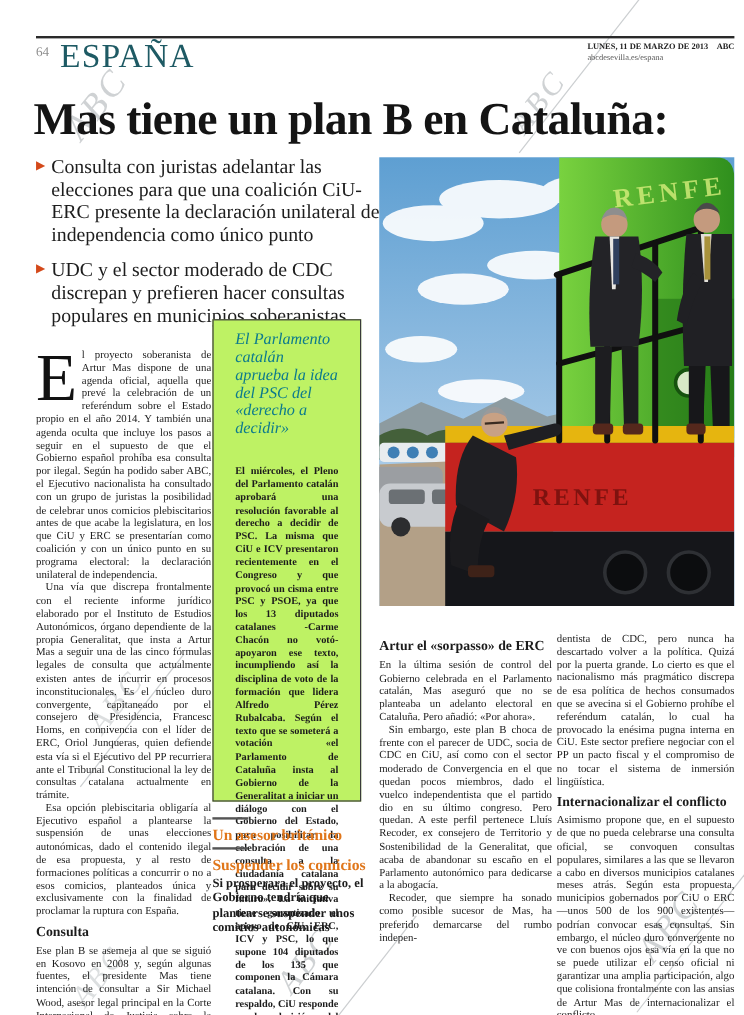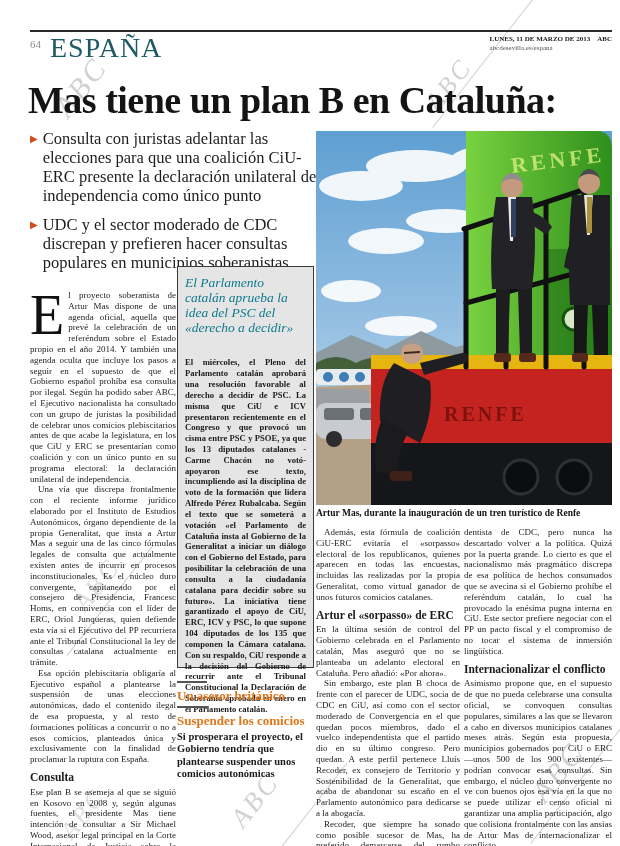--- a/index.html
+++ b/index.html
@@ -28,22 +28,22 @@
   .byline .author{font-size:8.5px;font-weight:bold;letter-spacing:.3px;}
   .byline .place{font-size:8px;color:#333;}
   .bodycol{font-size:9px;line-height:1.2;text-align:justify;}
   .col1{position:absolute;left:30px;top:290px;width:146px;}
   .bodycol p{margin:0;}
   .bodycol p.ind{text-indent:8px;}
   .dropcap{float:left;font-size:56px;line-height:44px;padding:3px 4px 0 0;color:#111;}
   .subhead{font-weight:bold;font-size:11.5px;margin:6px 0 2px;text-align:left;}
 
   
-  .col2box{position:absolute;left:177px;top:266px;width:137px;height:402px;box-sizing:border-box;
-           border:1px solid #3a3a3a;padding:9px 7px;background:#e5e5e5;}
+  .col2box{position:absolute;left:177px;top:266px;width:124px;height:402px;box-sizing:border-box;
+           border:1px solid #3a3a3a;padding:9px 18px;background:#bef264;}
   .boxtitle{color:#0c7a8d;font-style:italic;font-size:13.5px;line-height:1.1;margin-bottom:8px;}
   .boxbody{font-weight:bold;font-size:8.6px;line-height:1.26;text-align:justify;margin-top:22px;}
 
   
   .hl{position:absolute;left:177px;top:681px;width:141px;}
   .hlrule{width:30px;border-top:2px solid #555;margin-bottom:5px;}
   .kicker{color:#e0761a;font-weight:bold;font-size:13px;margin-bottom:2px;}
   .hltext{font-weight:bold;font-size:10.5px;line-height:1.18;margin-bottom:13px;}
 
   
@@ -215,24 +215,22 @@
         <circle cx="96" cy="222" r="11" fill="#c8a184"></circle>
         <path d="M85,217 q5,-9 11,-9 q7,0 11,9 q-6,-4 -11,-4 q-6,0 -11,4" fill="#9a9a9a"></path>
         <line x1="88" y1="222" x2="104" y2="221" stroke="#3a2c22" stroke-width="2"></line>
         <path d="M78,232 q-16,20 -14,58 l40,22 q14,-30 10,-62 Z" fill="#1f1f23"></path>
         <path d="M104,232 L146,222 q6,-1 6,5 q0,5 -6,6 L108,244 Z" fill="#1f1f23"></path>
         <path d="M66,288 q-10,24 -6,52 l22,8 q0,-30 10,-46 Z" fill="#1b1b1e"></path>
         <rect x="74" y="340" width="22" height="10" rx="3" fill="#3e2218"></rect>
       </g>
     </svg>
   </div>
-  <div class="caption">Artur Mas, durante la inauguración de un tren turístico de Renfe</div>
 
   <div class="col3 bodycol">
-    <p class="ind">Además, esta fórmula de coalición CiU-ERC evitaría el «sorpasso» electoral de los republicanos, quienes aparecen en todas las encuestas, incluidas las realizadas por la propia Generalitat, como virtual ganador de unos futuros comicios catalanes.</p>
     <div class="subhead">Artur el «sorpasso» de ERC</div>
     <p>En la última sesión de control del Gobierno celebrada en el Parlamento catalán, Mas aseguró que no se planteaba un adelanto electoral en Cataluña. Pero añadió: «Por ahora».</p>
     <p class="ind">Sin embargo, este plan B choca de frente con el parecer de UDC, socia de CDC en CiU, así como con el sector moderado de Convergencia en el que quedan pocos miembros, dado el vuelco independentista que el partido dio en su último congreso. Pero quedan. A este perfil pertenece Lluís Recoder, ex consejero de Territorio y Sostenibilidad de la Generalitat, que acaba de abandonar su escaño en el Parlamento autonómico para dedicarse a la abogacía.</p>
     <p class="ind">Recoder, que siempre ha sonado como posible sucesor de Mas, ha preferido demarcarse del rumbo indepen-</p>
   </div>
 
   <div class="col4 bodycol">
     <p>dentista de CDC, pero nunca ha descartado volver a la política. Quizá por la puerta grande. Lo cierto es que el nacionalismo más pragmático discrepa de esa política de hechos consumados que se avecina si el Gobierno prohíbe el referéndum catalán, lo cual ha provocado la enésima pugna interna en CiU. Este sector prefiere negociar con el PP un pacto fiscal y el compromiso de no tocar el sistema de inmersión lingüística.</p>
     <div class="subhead">Internacionalizar el conflicto</div>
     <p>Asimismo propone que, en el supuesto de que no pueda celebrarse una consulta oficial, se convoquen consultas populares, similares a las que se llevaron a cabo en diversos municipios catalanes meses atrás. Según esta propuesta, municipios gobernados por CiU o ERC —unos 500 de los 900 existentes— podrían convocar esas consultas. Sin embargo, el núcleo duro convergente no ve con buenos ojos esa vía en la que no se puede utilizar el censo oficial ni garantizar una amplia participación, algo que colisiona frontalmente con las ansias de Artur Mas de internacionalizar el conflicto.</p>

